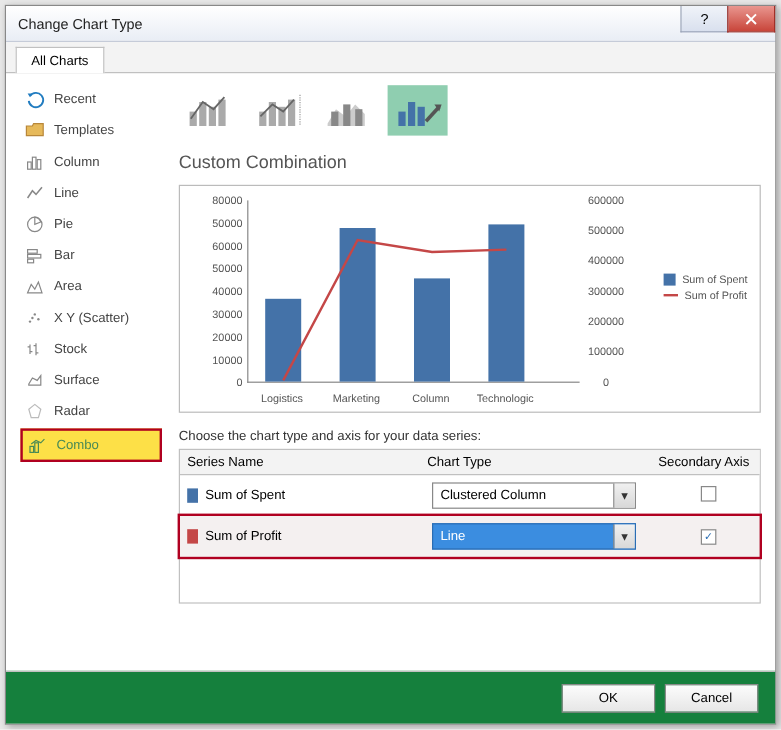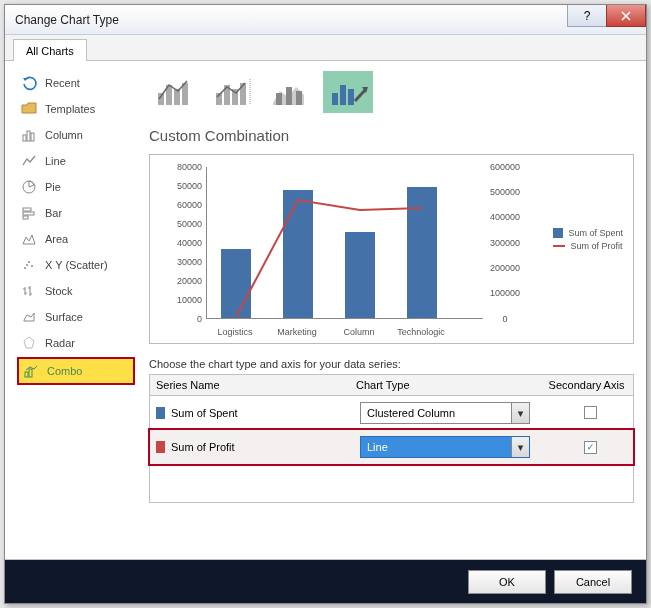--- a/index.html
+++ b/index.html
@@ -43,21 +43,21 @@
   .col-type { width: 190px; }
   .col-axis { flex: 1; text-align: center; }
   .grid-row { display: flex; align-items: center; padding: 6px; gap: 4px; }
   .grid-row.hl { outline: 2px solid #b00020; background: #f4f0f0; }
   .series-swatch { width: 9px; height: 12px; margin-right: 6px; }
   .combo-select { width: 170px; height: 22px; border: 1px solid #888; background: #fff; font-size: 11px; display: flex; align-items: center; position: relative; }
   .combo-select.blue { background: #3b8de0; color: #fff; border-color: #2a6db3; }
   .combo-select .val { flex: 1; padding: 0 6px; }
   .combo-select .drop { width: 18px; height: 100%; display: flex; align-items: center; justify-content: center; background: linear-gradient(#f0f0f0,#d8d8d8); border-left: 1px solid #888; color: #333; }
   .checkbox { width: 13px; height: 13px; border: 1px solid #888; background: #fff; display: inline-flex; align-items: center; justify-content: center; font-size: 9px; color: #2a6db3; }
-  .footer { height: 44px; border-top: 1px solid #c0c0c0; display: flex; align-items: center; justify-content: flex-end; gap: 8px; padding: 0 14px; background: #0f172a; }
+  .footer { height: 44px; border-top: 1px solid #c0c0c0; display: flex; align-items: center; justify-content: flex-end; gap: 8px; padding: 0 14px; background: #15803d; }
   .footer button { width: 78px; height: 24px; font-size: 11px; border: 1px solid #8a8a8a; background: linear-gradient(#fcfcfc,#e6e6e6); cursor: pointer; }
   svg { overflow: visible; }
 </style>
 </head>
 <body>
 
 <div class="window">
   <div class="titlebar">
     <span class="title">Change Chart Type</span>
     <div class="btns">

